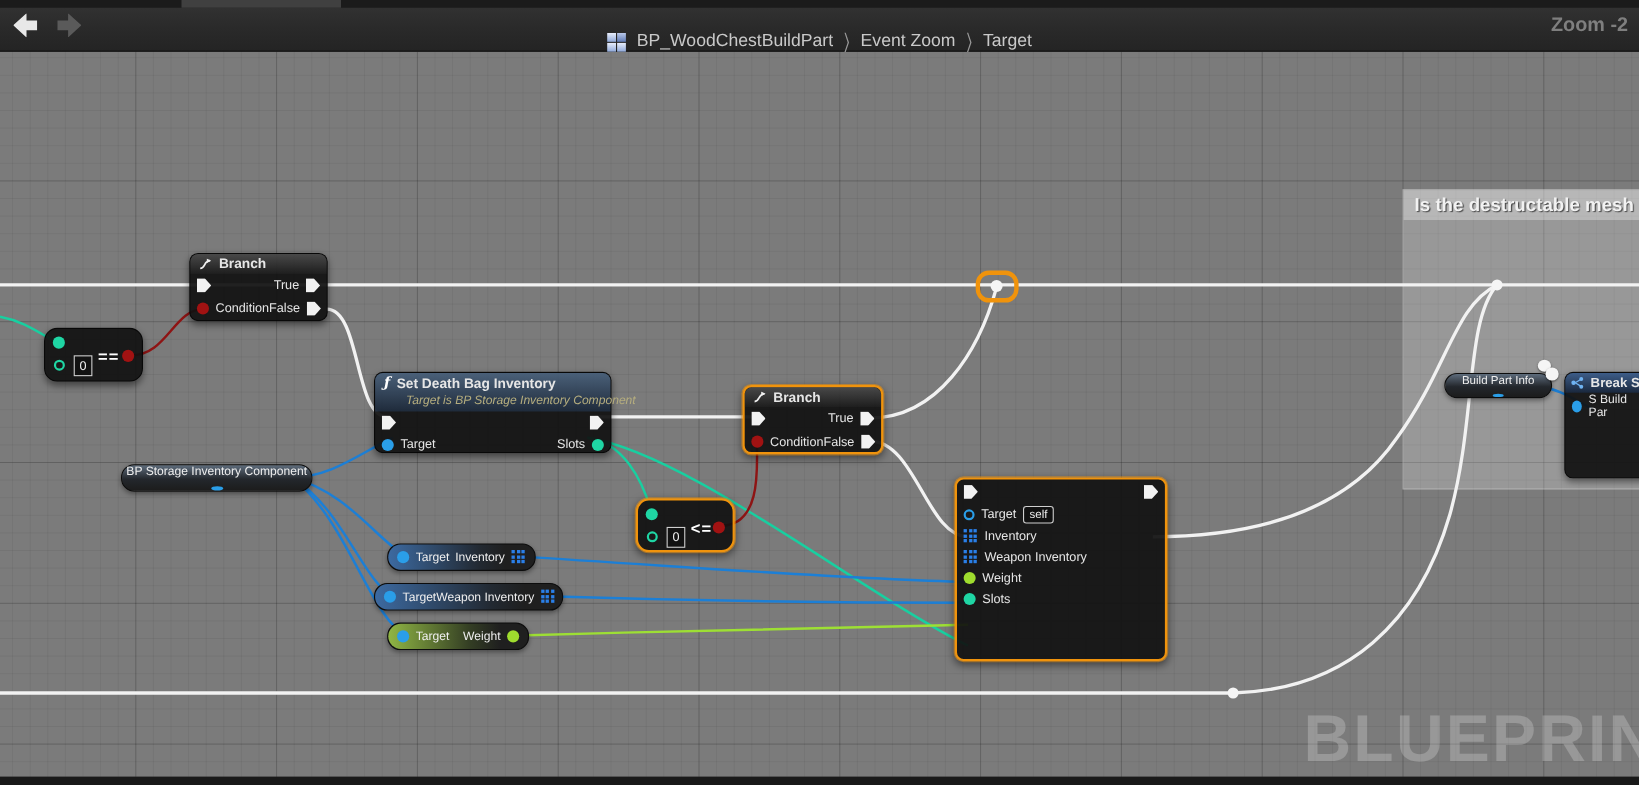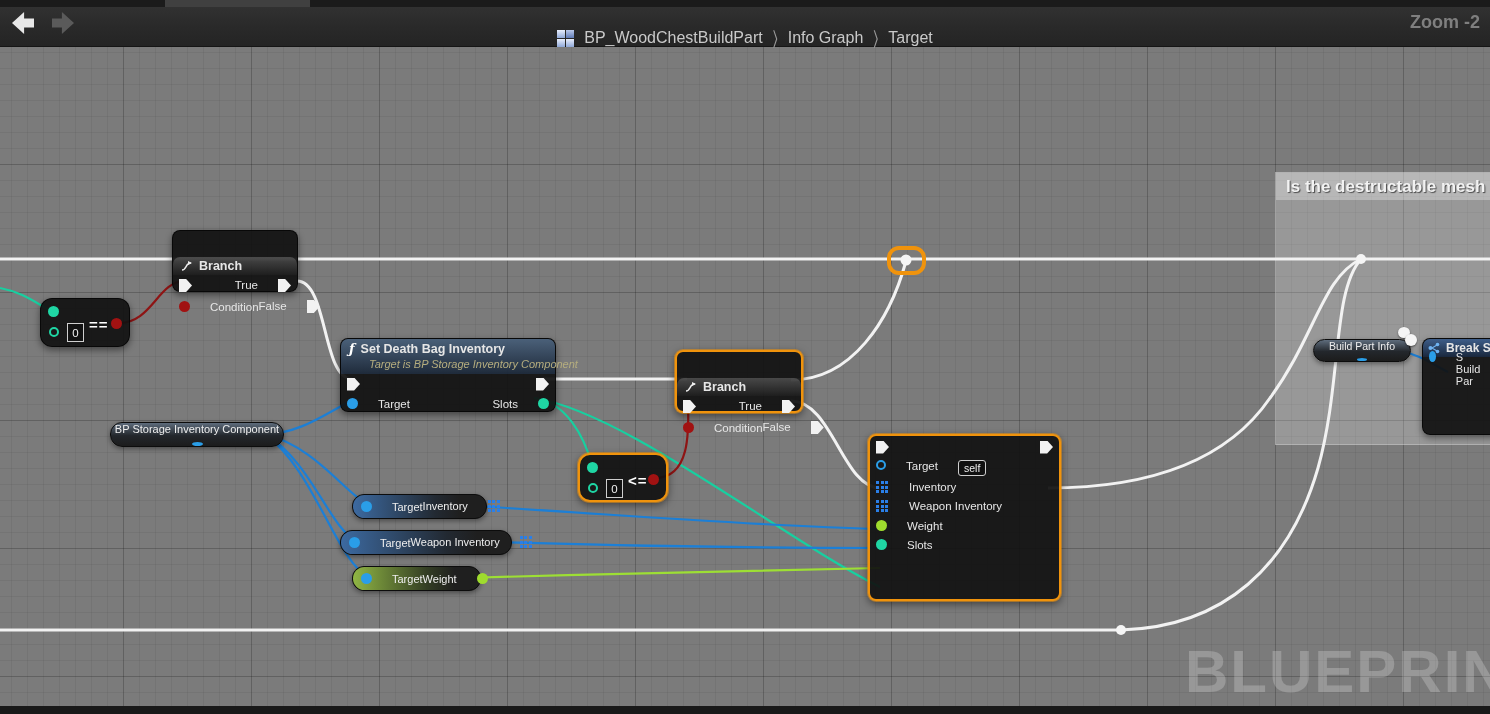--- a/index.html
+++ b/index.html
@@ -58,28 +58,28 @@
   .comment-title{height:27px;background:rgba(255,255,255,0.30);display:flex;align-items:center;
     padding-left:10px;color:#f2f2f2;font-weight:bold;font-size:17px;white-space:nowrap;overflow:hidden;
     text-shadow:1px 1px 1px rgba(0,0,0,0.6);}
 
   
   .node{position:absolute;background:var(--node-bg);border:1px solid var(--node-border);
     border-radius:8px;box-shadow:0 3px 7px rgba(0,0,0,0.45);color:#e6e6e6;}
   .node.selected{border:2px solid var(--sel);box-shadow:0 0 0 1px rgba(240,147,12,0.55),0 3px 8px rgba(0,0,0,0.5);}
   .nhead{display:flex;align-items:center;gap:6px;padding:2px 8px;border-radius:7px 7px 0 0;
     font-weight:bold;font-size:12.5px;white-space:nowrap;}
-  .nhead.gray{background:linear-gradient(180deg,rgba(130,130,130,0.45),rgba(60,60,60,0.15));margin-top:26px;}
+  .nhead.gray{background:linear-gradient(180deg,rgba(130,130,130,0.45),rgba(60,60,60,0.15));}
   .nsub{font-size:11px;font-style:italic;color:var(--sub);line-height:13px;white-space:nowrap;}
   .headwrap-blue{background:linear-gradient(180deg,rgba(115,155,200,0.55),rgba(40,70,110,0.40));border-radius:7px 7px 0 0;padding-bottom:3px;}
   .headwrap-blue .nhead{background:none;}
   .headwrap-blue .nsub{padding:0 8px 0 28px;}
 
   .prow{display:flex;align-items:center;justify-content:space-between;padding:0 6px;height:21px;font-size:11.5px;}
-  .pside{display:flex;align-items:flex-start;gap:20px;}
+  .pside{display:flex;align-items:center;gap:6px;}
   .exec-pin{width:13px;height:13px;background:var(--exec);
     clip-path:polygon(0 0,55% 0,100% 50%,55% 100%,0 100%);}
   .cpin{width:11px;height:11px;border-radius:50%;}
   .cpin.red{background:#a11212;}
   .cpin.blue{background:#2a9ee8;}
   .cpin.blue.hollow{background:transparent;border:2.5px solid #2a9ee8;width:10px;height:10px;}
   .cpin.teal{background:#1fd6a4;}
   .cpin.teal.hollow{background:transparent;border:2.5px solid #1fd6a4;width:10px;height:10px;}
   .cpin.lime{background:#9fdc2e;}
   .gridpin{width:13px;height:13px;display:grid;grid-template-columns:3px 3px 3px;grid-template-rows:3px 3px 3px;gap:1.5px;}
@@ -134,21 +134,21 @@
       </div>
     <div class="crumbs">
       <span class="bp-icon">
           <i></i>
           <i></i>
           <i></i>
           <i></i>
         </span>
       <span>BP_WoodChestBuildPart</span>
       <span class="crumb-sep">〉</span>
-      <span>Info Graph</span>
+      <span>Event Zoom</span>
       <span class="crumb-sep">〉</span>
       <span>Target</span>
     </div>
     <div class="zoom-label">Zoom -2</div>
   </div>
 
   <div class="canvas"></div>
 
   <div class="comment">
     <div class="comment-title">Is the destructable mesh</div>

